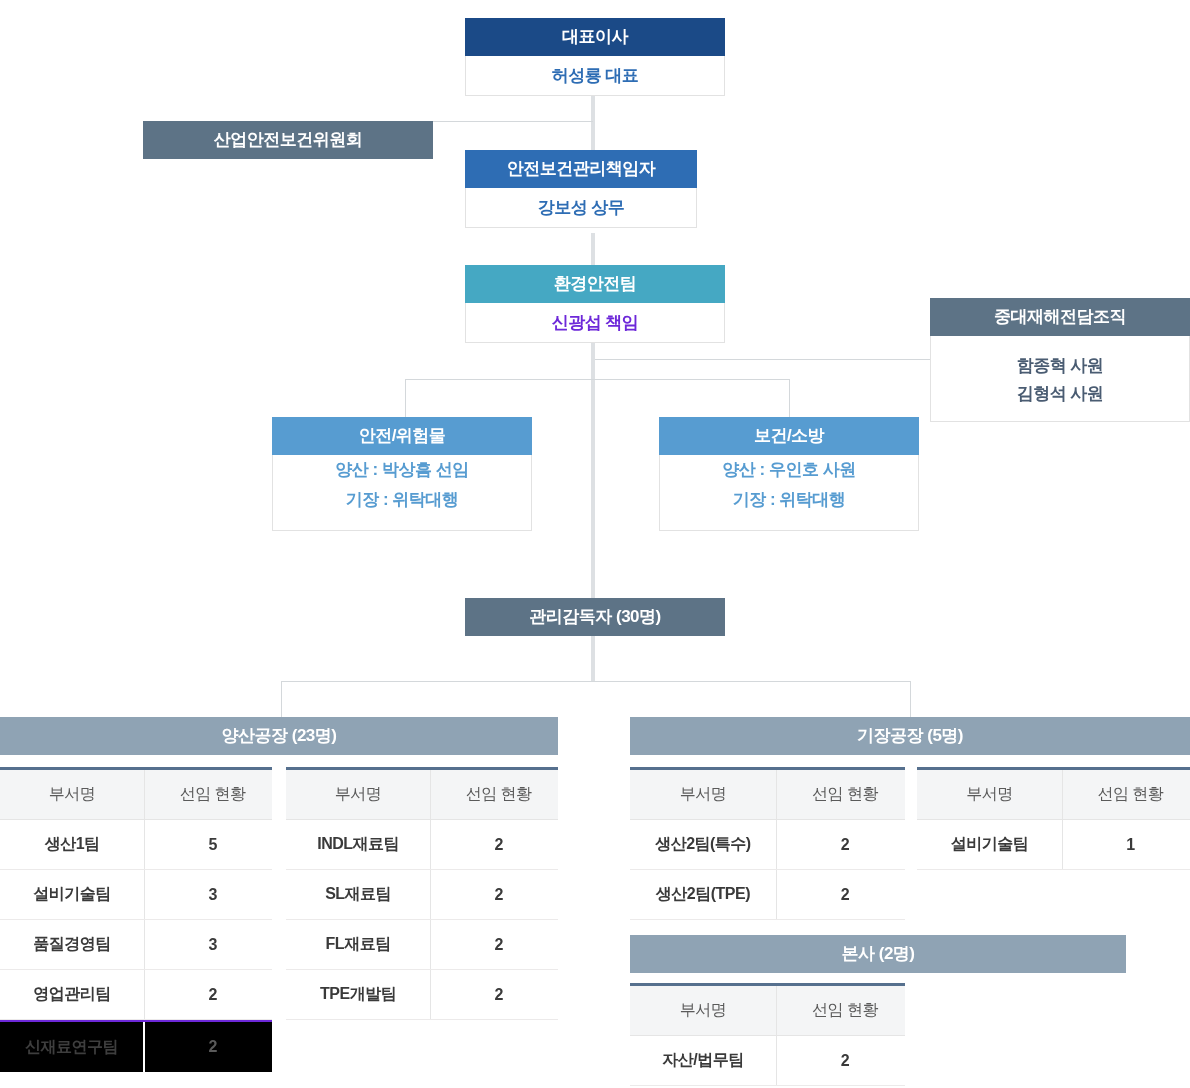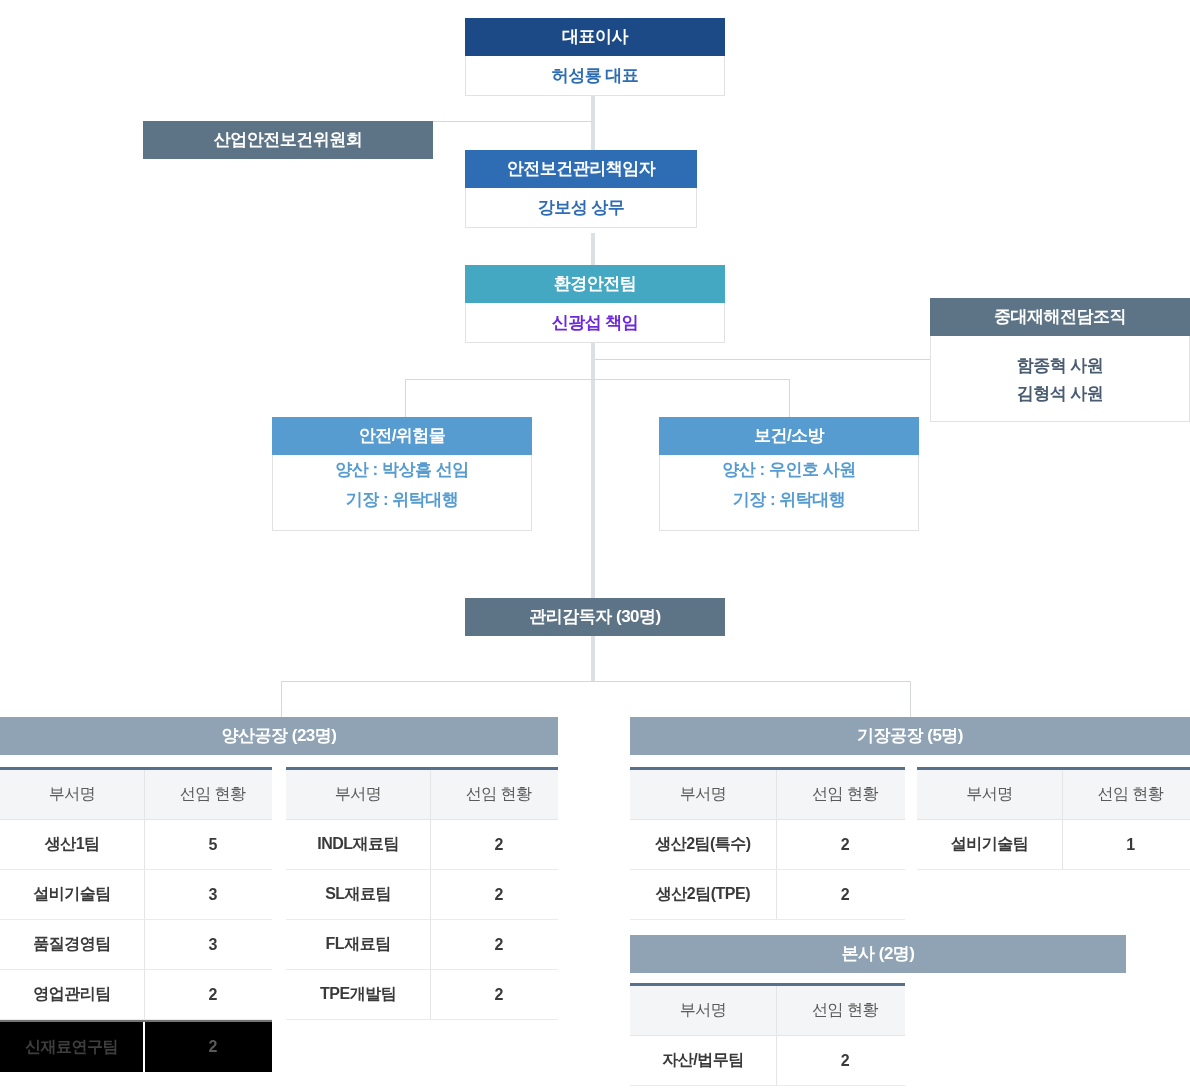--- a/index.html
+++ b/index.html
@@ -41,21 +41,21 @@
   }
   
   .tbl{position:absolute;border-top:3px solid #56708e;font-size:16px;letter-spacing:-0.5px;}
   .tr{display:flex;height:50px;gap:8px;}
   .td{display:flex;align-items:center;justify-content:center;}
   .col-dept{width:55%;border-right:1px solid #e5e5e5;}
   .col-val{width:45%;}
   .th-row{background:#f4f5f6;color:#5a5a5a;border-bottom:1px solid #e5e5e5;}
   .body-row{background:#fff;color:#3a3a3a;font-weight:bold;border-bottom:1px solid #eceaea;}
   .highlight-row{
-    background:#000;border-top:2px solid #737373;border-bottom:none;height:52px;
+    background:#000;border-top:2px solid #6d28d9;border-bottom:none;height:52px;
     color:#3e3e3e;
   }
   .highlight-row .col-dept{border-right:2px solid #fff;}
   .highlight-row .col-val{color:#5a5a5a;}
 </style>
 </head>
 <body>
 
 <div class="canvas">
 

